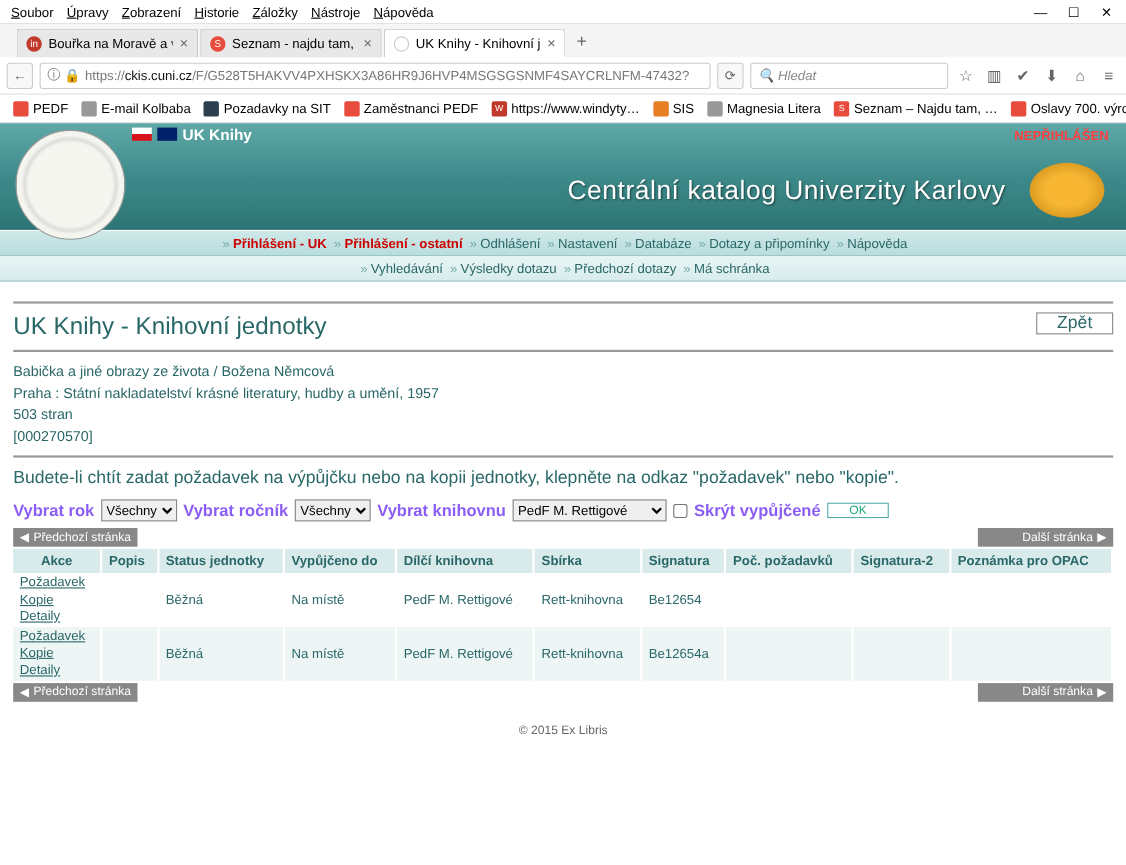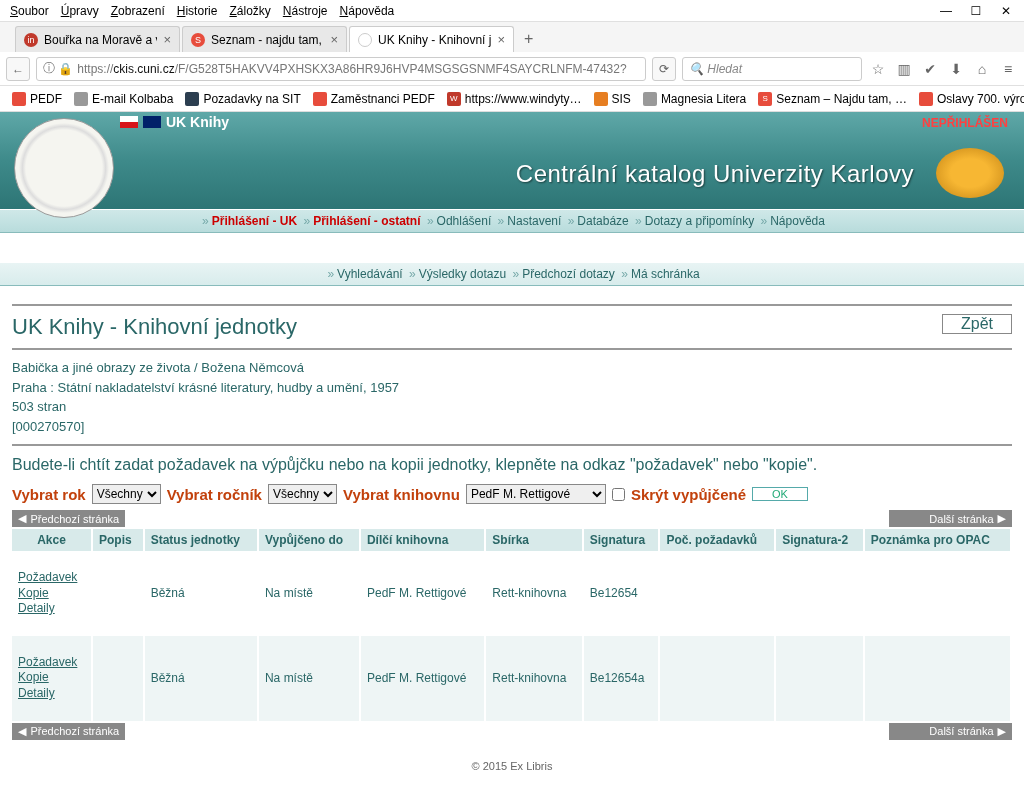--- a/index.html
+++ b/index.html
@@ -43,45 +43,45 @@
   .flag.uk { background: #012169; }
   .page-header .brand { position: absolute; left: 166px; top: 2px; font-weight: bold; font-size: 14px; }
   .page-header .login { position: absolute; right: 16px; top: 4px; color: #ff4040; font-weight: bold; font-size: 12px; }
   .page-header .catalog-title { position: absolute; right: 110px; top: 48px; font-size: 24px; color: #fff; text-shadow: 1px 1px 2px #0008; letter-spacing: .5px; }
   .seal { position: absolute; left: 14px; top: 6px; width: 100px; height: 100px; border-radius: 50%; background: radial-gradient(circle, #f5f5f0 55%, #ddd 60%, #f5f5f0 65%); border: 1px solid #999; z-index: 10; }
   .brand-badge { position: absolute; right: 20px; top: 36px; width: 68px; height: 50px; background: radial-gradient(ellipse, #f7b733 40%, #d4941e 80%); border-radius: 50%; }
 
   
   .nav1, .nav2 { text-align: center; font-size: 12px; padding: 4px 0; }
   .nav1 { background: linear-gradient(#cfe8e8, #b8dcdc); border-top: 1px solid #fff; border-bottom: 1px solid #8bb; color: #2a6767; }
-  .nav2 { background: linear-gradient(#e8f4f4, #d8ecec); border-bottom: 1px solid #8bb; color: #2a6767; margin-top: 30px; }
+  .nav2 { background: linear-gradient(#e8f4f4, #d8ecec); border-bottom: 1px solid #8bb; color: #2a6767; }
   .nav1 a, .nav2 a { color: #2a6767; text-decoration: none; }
   .nav1 .hot { color: #c00; font-weight: bold; }
   .sep { color: #7aa; margin: 0 3px; }
 
   
   .content { padding: 10px 12px; }
   .sep-line { height: 2px; background: #999; margin: 8px 0; }
   h1 { font-size: 22px; color: #2a6767; font-weight: normal; margin: 6px 0; }
   .back-btn { float: right; border: 1px solid #888; padding: 0 18px; font-size: 16px; color: #2a6767; background: #fff; }
   .rec-line { font-size: 13px; color: #2a6767; line-height: 1.5; }
   .instr { font-size: 16px; color: #2a6767; margin: 10px 0; }
 
   .filter-row { display: flex; align-items: center; gap: 6px; flex-wrap: wrap; margin: 6px 0; }
-  .filter-row label { font-weight: bold; font-size: 15px; color: #c2410c; }
+  .filter-row label { font-weight: bold; font-size: 15px; color: #8b5cf6; }
   .filter-row select { border: 1px solid #888; font-size: 12px; height: 20px; }
   .ok-btn { border: 1px solid #5aa; width: 56px; text-align: center; color: #2a7; font-size: 11px; background: #fff; }
 
   .pager { display: flex; margin: 2px 0; }
   .pager-btn { background: #888; color: #fff; font-size: 11px; padding: 2px 6px; display: inline-flex; align-items: center; gap: 4px; }
   .pager-btn.right { margin-left: auto; padding-left: 40px; }
 
   table.items { width: 100%; border-collapse: collapse; font-size: 12px; }
   table.items th { background: #d8eaea; color: #2a6767; font-weight: bold; padding: 4px 6px; text-align: left; border-right: 2px solid #fff; }
-  table.items td { padding: 19px 6px; color: #2a6767; border-right: 2px solid #fff; vertical-align: middle; }
+  table.items td { padding: 1px 6px; color: #2a6767; border-right: 2px solid #fff; vertical-align: middle; }
   table.items tr.odd td { background: #fff; }
   table.items tr.even td { background: #eef5f5; }
   .act a { color: #2a6767; text-decoration: underline; display: block; line-height: 1.3; }
 
   .footer { text-align: center; font-size: 11px; color: #666; margin: 20px 0; }
 </style>
 </head>
 <body>
 
 <div class="window-chrome">

